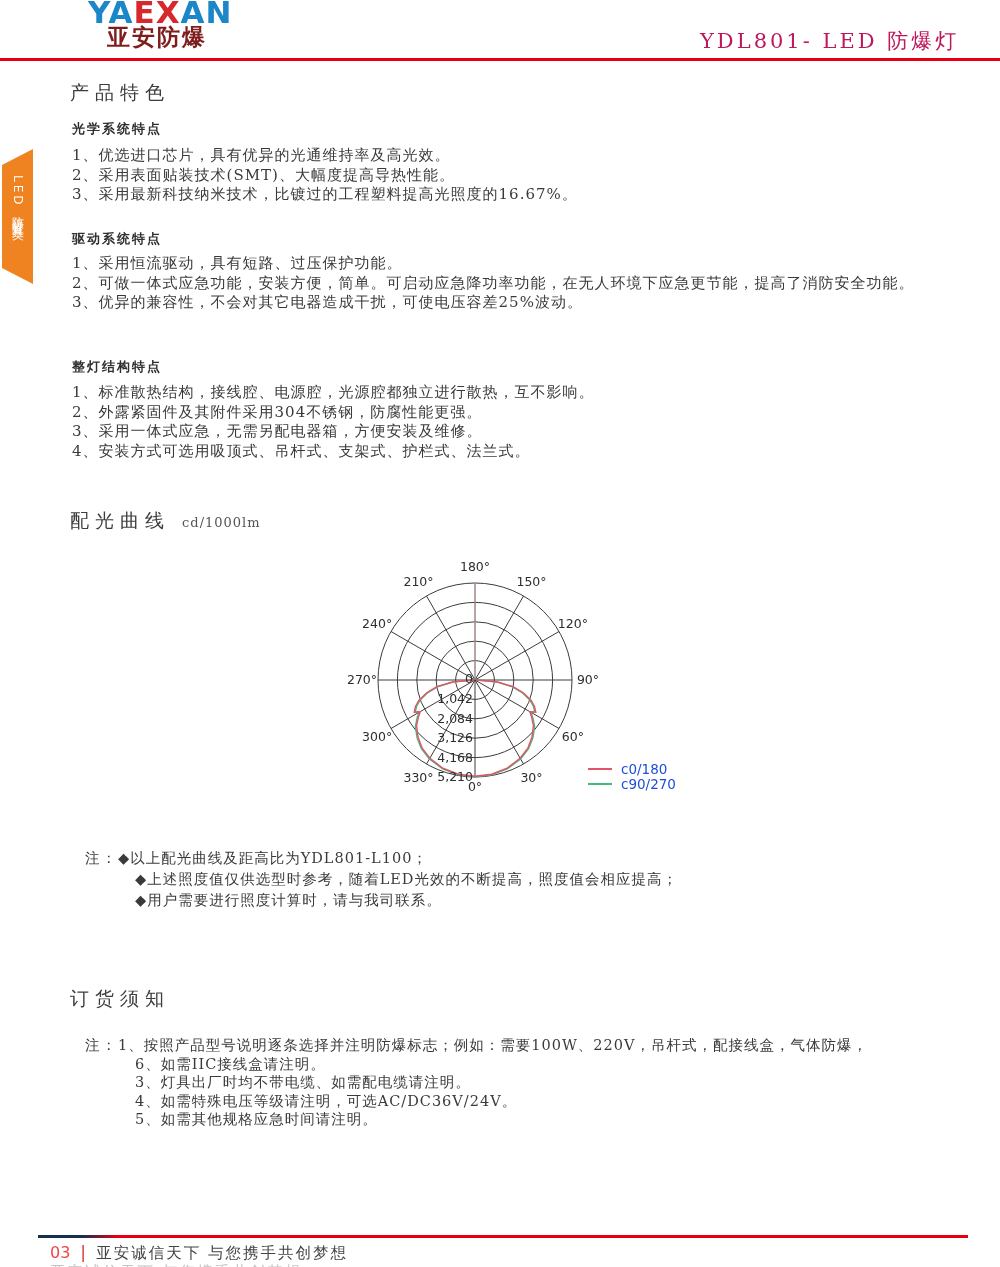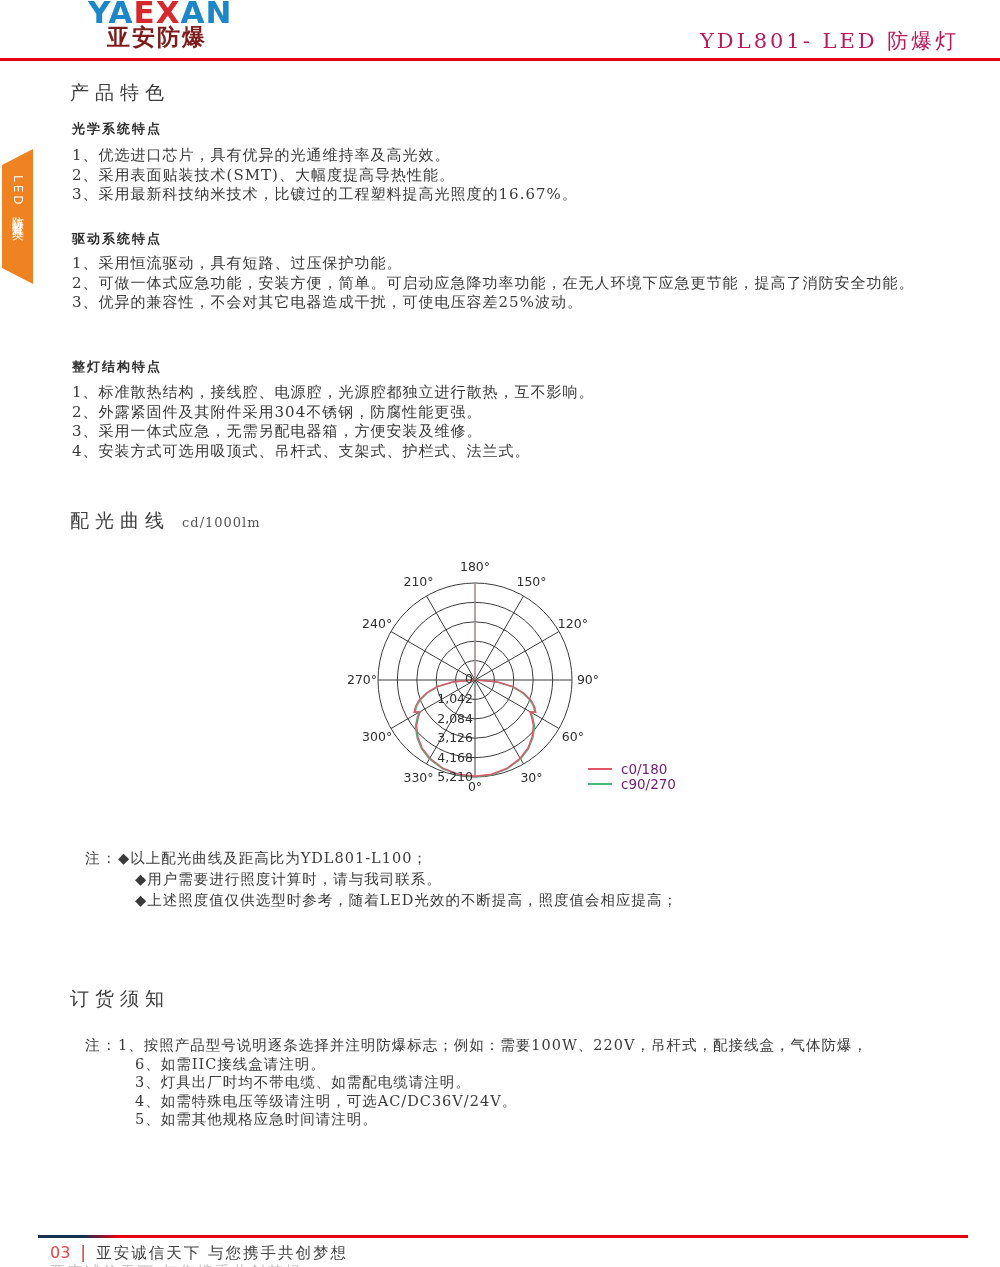--- a/index.html
+++ b/index.html
@@ -29,21 +29,21 @@
   .h2 { font-weight:bold; font-size:13px; color:#303030; letter-spacing:2px; }
   
   .group { position:absolute; left:72px; }
   .group .line { line-height:19.5px; font-size:15px; color:#3a3a3a; letter-spacing:1px; white-space:pre; }
   .h2abs { position:absolute; left:72px; }
   
   .chart-wrap { position:absolute; left:330px; top:552px; width:380px; height:270px; }
   .legend { position:absolute; left:588px; top:761px; font-family:"DejaVu Sans", sans-serif; }
   .legend-row { display:flex; align-items:center; height:15px; }
   .legend-swatch { width:24px; height:2px; margin-right:9px; }
-  .legend-label { font-size:13.5px; color:#701a75; }
+  .legend-label { font-size:13.5px; color:#1d4ed8; }
   
   .notes { position:absolute; left:85px; top:848px; }
   .notes .nline { line-height:21px; font-size:14.5px; letter-spacing:1px; white-space:pre; }
   .notes .nline.indent { padding-left:50px; }
   .note-prefix { letter-spacing:2px; }
   
   .ordering { position:absolute; left:85px; top:1036px; }
   .ordering .oline { line-height:18.5px; font-size:14.5px; letter-spacing:1px; white-space:pre; }
   .ordering .oline.indent1 { padding-left:105px; }
   .ordering .oline.indent2 { padding-left:50px; }
@@ -143,22 +143,22 @@
       <div class="legend-label">c0/180</div>
     </div>
     <div class="legend-row">
       <div class="legend-swatch" style="background: rgb(69, 184, 126);"></div>
       <div class="legend-label">c90/270</div>
     </div>
   </div>
 
   <div class="notes">
     <div class="nline"><span class="note-prefix">注：</span><span>◆以上配光曲线及距高比为YDL801-L100；</span></div>
+    <div class="nline indent">◆上述照度值仅供选型时参考，随着LED光效的不断提高，照度值会相应提高；</div>
     <div class="nline indent">◆用户需要进行照度计算时，请与我司联系。</div>
-    <div class="nline indent">◆上述照度值仅供选型时参考，随着LED光效的不断提高，照度值会相应提高；</div>
   </div>
 
   <div class="h1" style="top:986px;">订货须知</div>
 
   <div class="ordering">
     <div class="oline"><span class="note-prefix">注：</span><span>1、按照产品型号说明逐条选择并注明防爆标志；例如：需要100W、220V，吊杆式，配接线盒，气体防爆，</span></div>
     <div class="oline indent2">6、如需IIC接线盒请注明。</div>
     <div class="oline indent2">3、灯具出厂时均不带电缆、如需配电缆请注明。</div>
     <div class="oline indent2">4、如需特殊电压等级请注明，可选AC/DC36V/24V。</div>
     <div class="oline indent2">5、如需其他规格应急时间请注明。</div>

